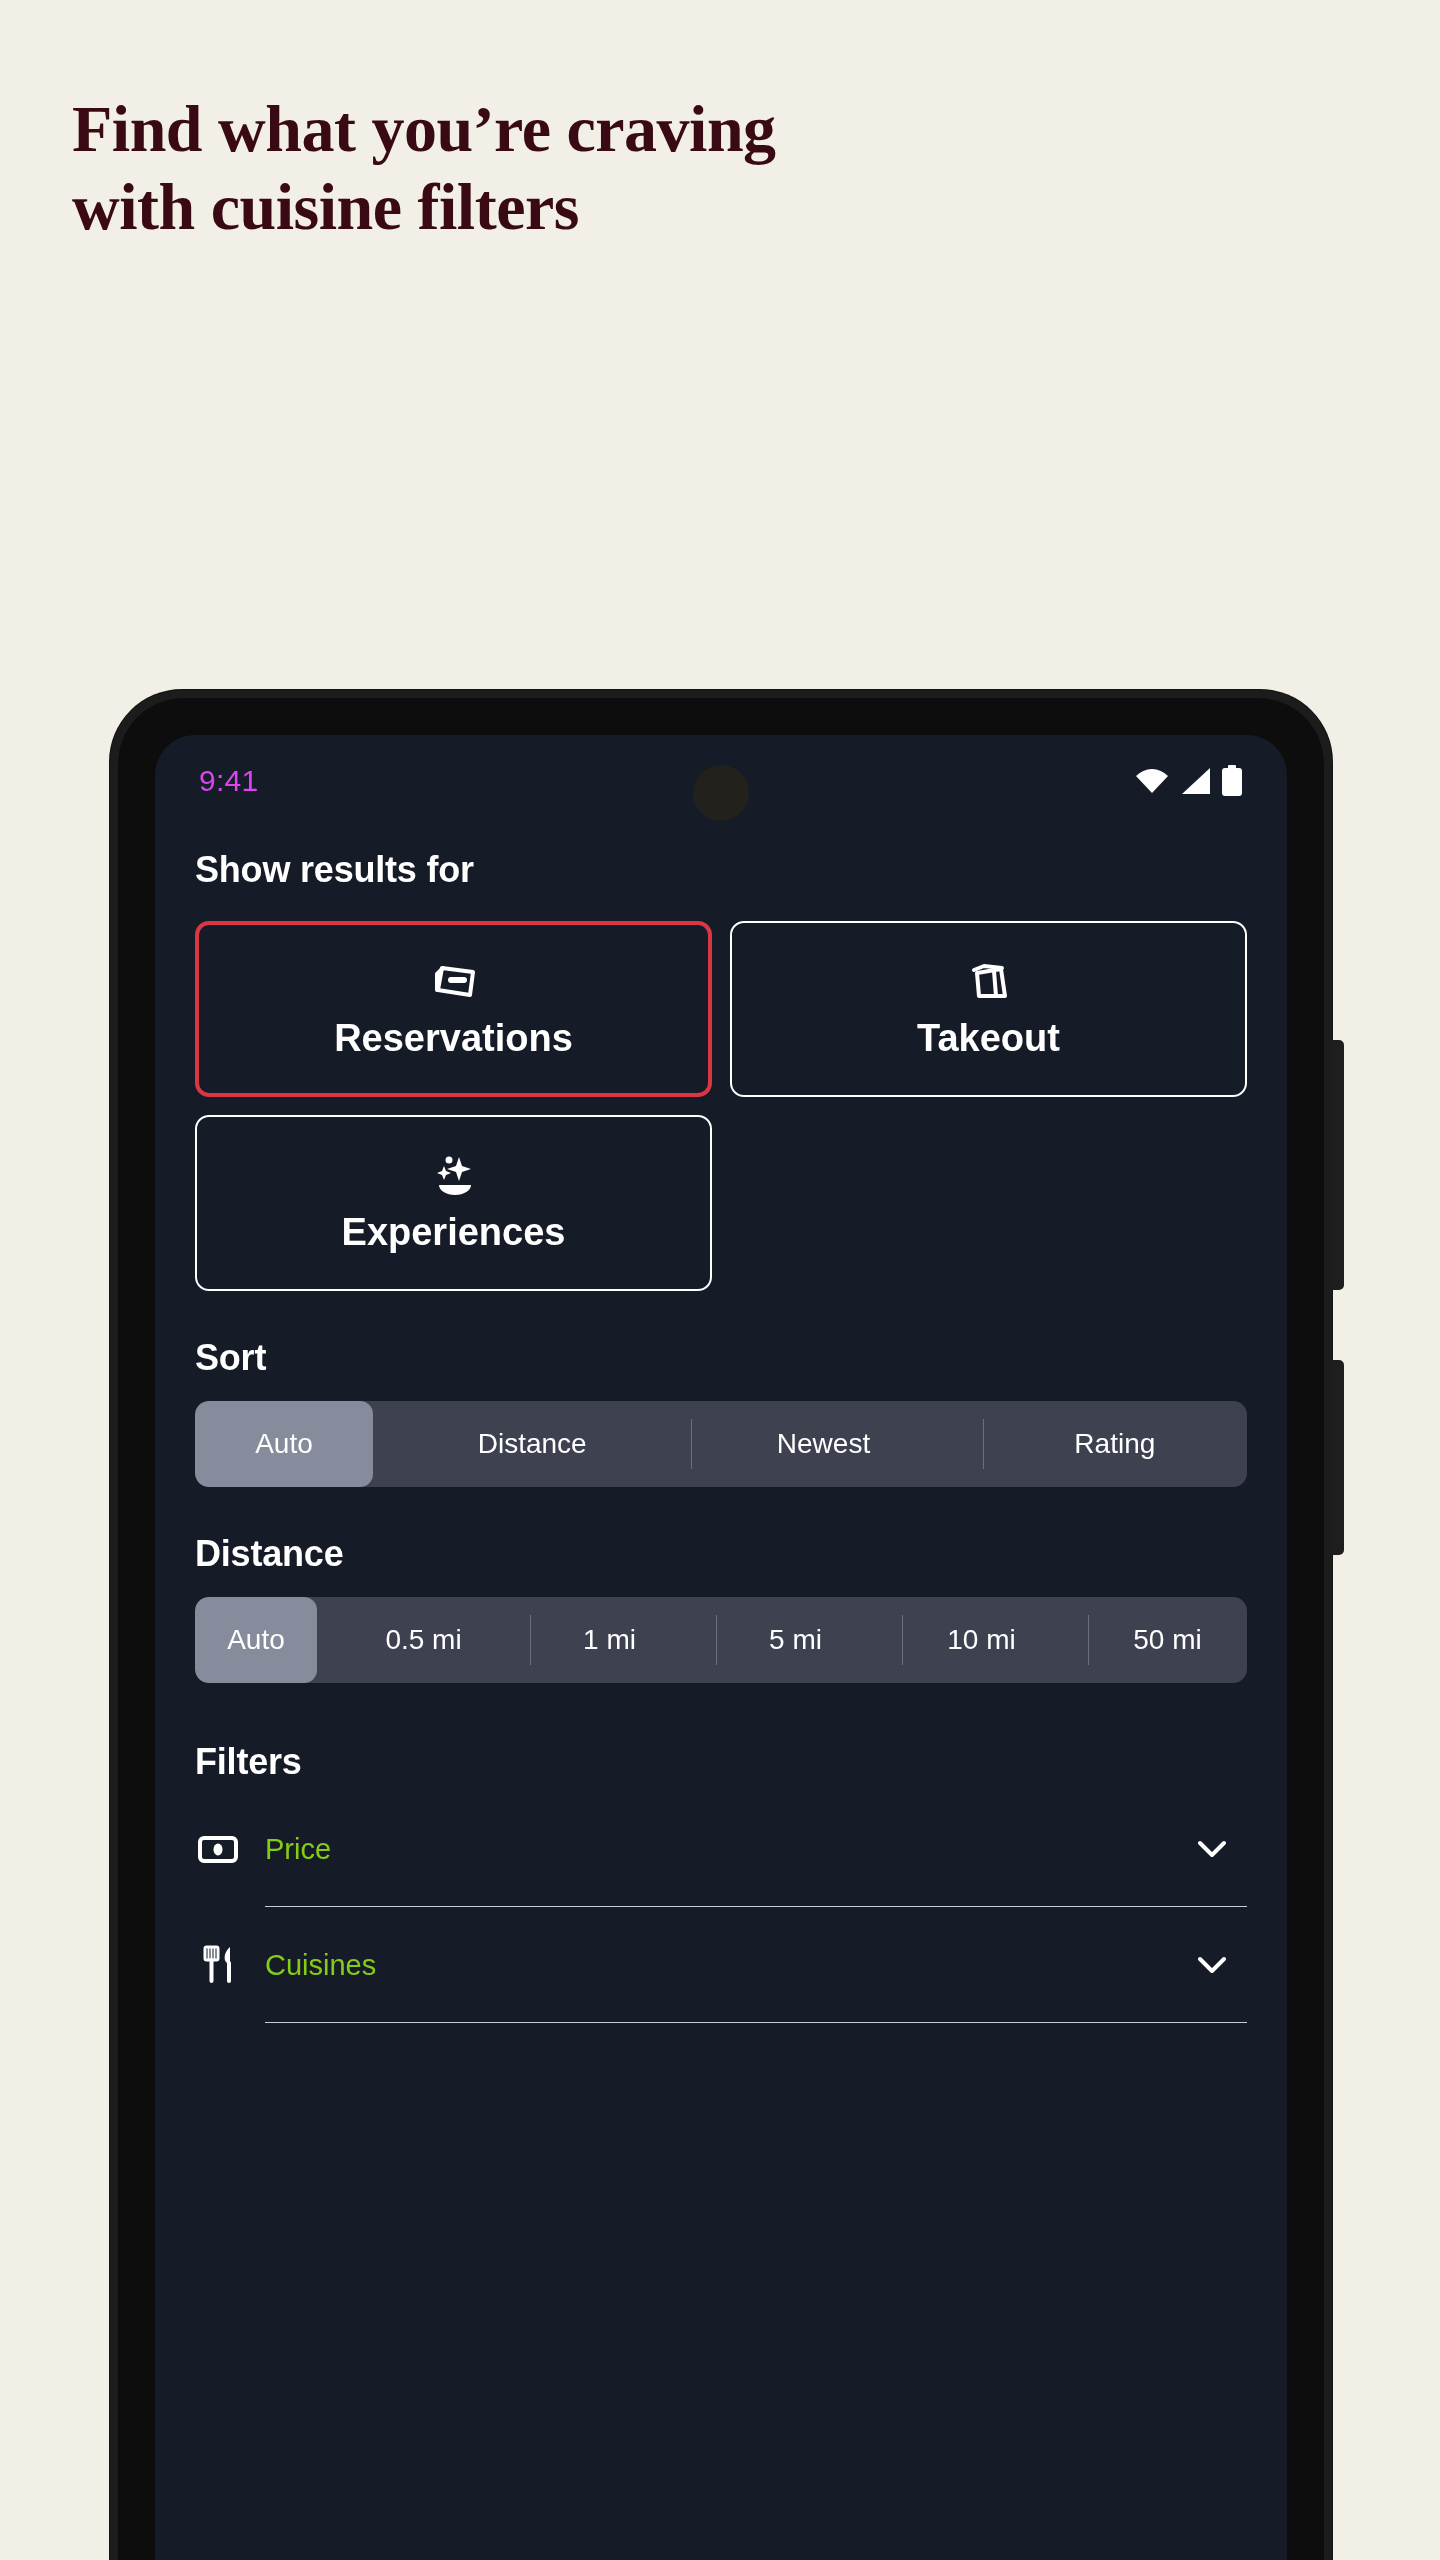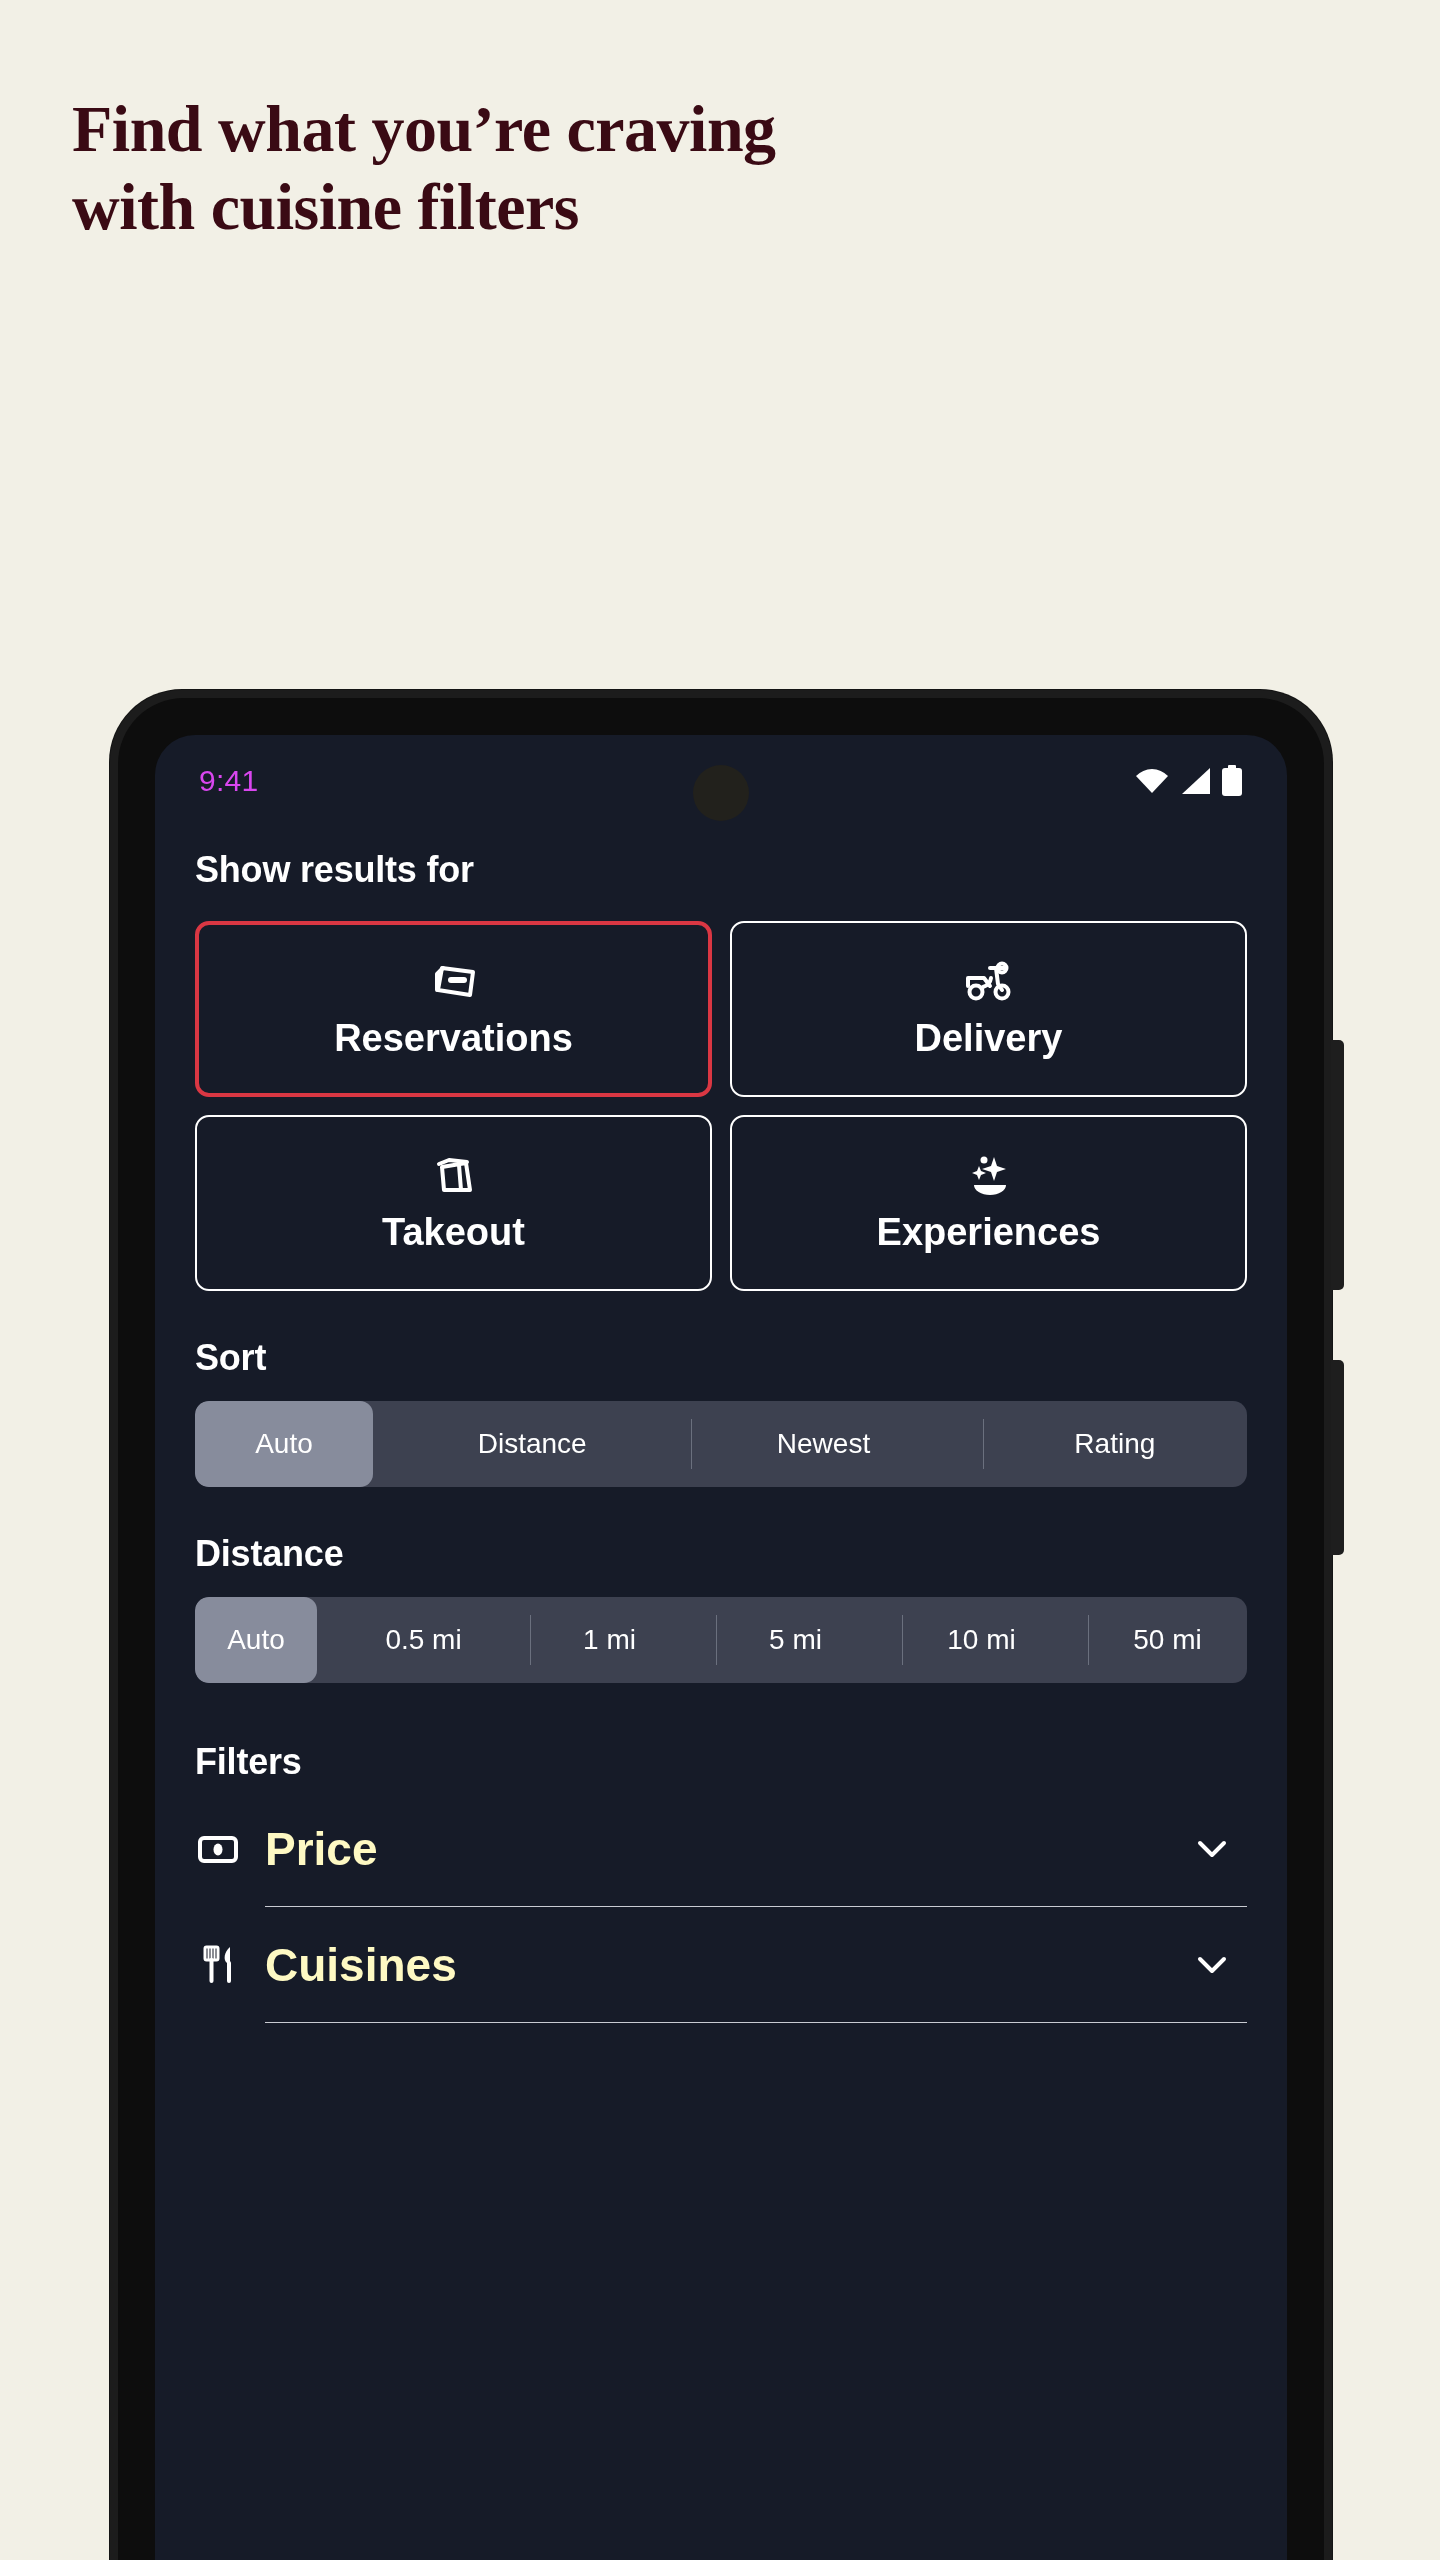--- a/index.html
+++ b/index.html
@@ -203,23 +203,23 @@
     width: 46px;
     height: 46px;
     margin-right: 24px;
     display: flex;
     align-items: center;
     justify-content: center;
     flex: 0 0 46px;
   }
   .filter-icon svg { display:block; }
   .filter-label {
-    color: #fef9c3;
-    font-size: 46px;
-    font-weight: 700;
+    color: #84cc16;
+    font-size: 29px;
+    font-weight: 400;
     flex: 1;
   }
   .chev {
     width: 34px; height: 34px;
     margin-right: 18px;
     display:flex; align-items:center; justify-content:center;
   }
   .filter-sep {
     position: absolute;
     left: 70px;
@@ -277,34 +277,20 @@
           <span class="ico">
             <svg width="50" height="42" viewBox="0 0 50 42">
               <path d="M8 30 L8 14 L14 8" stroke="#FFFFFF" stroke-width="4" fill="none" stroke-linecap="round" stroke-linejoin="round"></path>
               <path d="M9 30 L13 8 L44 12 L41 35 Z" stroke="#FFFFFF" stroke-width="4" fill="none" stroke-linejoin="round"></path>
               <rect x="19" y="17" width="19" height="6" rx="3" fill="#FFFFFF"></rect>
             </svg>
           </span>
           <span class="label">Reservations</span>
         </div>
 
-        <div class="result-card">
-          <span class="ico">
-            <svg width="50" height="42" viewBox="0 0 50 42">
-              <circle cx="12" cy="32" r="6.5" stroke="#FFFFFF" stroke-width="4" fill="none"></circle>
-              <circle cx="38" cy="32" r="6.5" stroke="#FFFFFF" stroke-width="4" fill="none"></circle>
-              <path d="M4 26 L4 18 L20 18 L26 26" stroke="#FFFFFF" stroke-width="4" fill="none" stroke-linejoin="round" stroke-linecap="round"></path>
-              <path d="M32 8 L34 24 M34 24 L38 30" stroke="#FFFFFF" stroke-width="4" fill="none" stroke-linecap="round"></path>
-              <path d="M26 8 L40 8" stroke="#FFFFFF" stroke-width="4" stroke-linecap="round"></path>
-              <circle cx="38" cy="8" r="4.5" stroke="#FFFFFF" stroke-width="4" fill="none"></circle>
-              <path d="M19 27 Q26 25 27 18" stroke="#FFFFFF" stroke-width="4" fill="none" stroke-linecap="round"></path>
-            </svg>
-          </span>
-          <span class="label">Delivery</span>
-        </div>
 
         <div class="result-card">
           <span class="ico">
             <svg width="50" height="42" viewBox="0 0 50 42">
               <path d="M13 13 L37 9 L41 36 L15 36 Z" stroke="#FFFFFF" stroke-width="4" fill="none" stroke-linejoin="round"></path>
               <path d="M10 10 L20 6 L38 8" stroke="#FFFFFF" stroke-width="4" fill="none" stroke-linejoin="round" stroke-linecap="round"></path>
               <path d="M30 11 L32 36" stroke="#FFFFFF" stroke-width="4" fill="none" stroke-linecap="round"></path>
             </svg>
           </span>
           <span class="label">Takeout</span>

